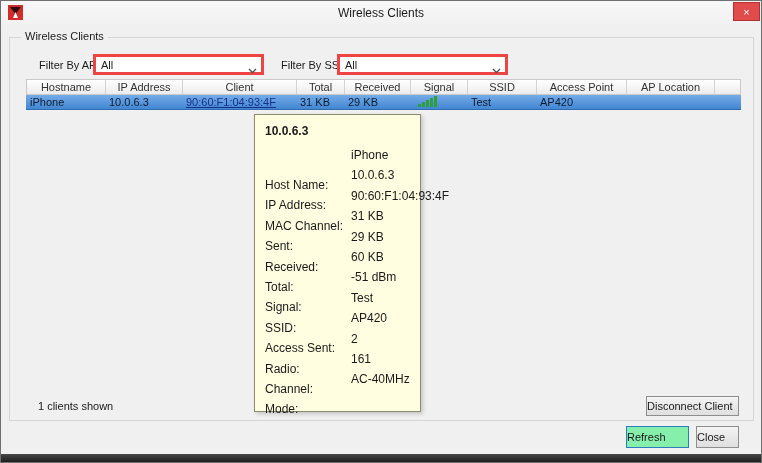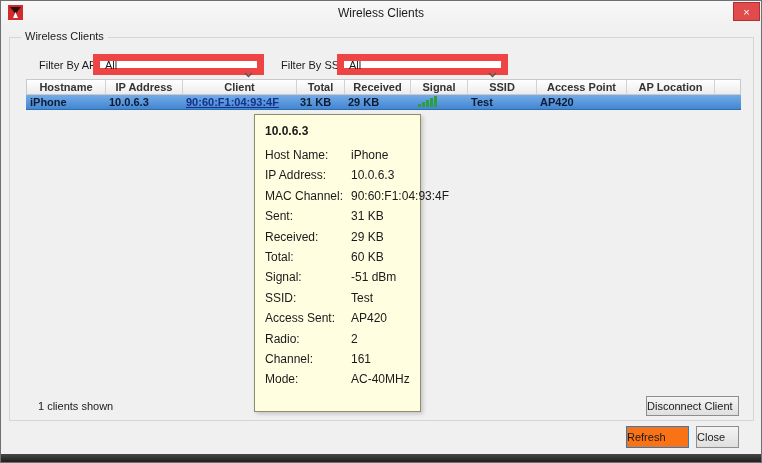--- a/index.html
+++ b/index.html
@@ -22,58 +22,58 @@
   .groupbox { position:absolute; left:8px; top:36px; width:745px; height:384px;
     border:1px solid #d5d5d5; }
   .groupbox-label { position:absolute; left:20px; top:29px; background:#f0f0f0;
     padding:0 4px; font-size:11px; color:#1a1a1a; }
 
   
   .filter-label { position:absolute; font-size:11px; color:#1a1a1a; top:58px; }
   .lbl-ap { left:38px; }
   .lbl-ssid { left:280px; }
   .select { position:absolute; top:53px; height:21px; width:171px; background:#ffffff;
-    border:7px solid #ef4444; font-size:11px; color:#1a1a1a;
+    border:3px solid #ef4444; font-size:11px; color:#1a1a1a;
     display:flex; align-items:center; padding-left:5px; cursor:default; }
   .sel-ap { left:92px; }
   .sel-ssid { left:336px; }
   .select .chev { position:absolute; right:4px; top:7px; }
 
   
-  .table { position:absolute; left:25px; top:78px; width:715px;font-weight:bold; }
+  .table { position:absolute; left:25px; top:78px; width:715px; }
   .thead, .trow { display:grid;
     grid-template-columns:79px 77px 114px 48px 66px 57px 69px 90px 88px 1fr; }
   .thead { height:16px; border:1px solid #c9c9c9; }
   .th { background:linear-gradient(#ffffff,#ececec); border-right:1px solid #d2d2d2;
     font-size:11px; color:#333; text-align:center; line-height:14px; overflow:hidden;
     cursor:default; }
   .th:last-child { border-right:none; }
   .trow { height:15px; background:linear-gradient(#74abe8,#4386d1);
     border-bottom:1px solid #2f6db3; cursor:default; }
   .td { font-size:11px; color:#0d1b33; padding-left:4px; line-height:14px;
     white-space:nowrap; overflow:hidden; }
   .td.link { color:#16308a; text-decoration:underline; cursor:pointer; }
   .td.signal { padding-left:8px; }
 
   
   .tooltip { position:absolute; left:253px; top:113px; width:167px; height:298px;
     background:#fffee1; border:1px solid #8c8c6e; box-shadow:2px 2px 4px rgba(0,0,0,.18);
     padding:9px 10px; z-index:5; }
   .tt-title { font-size:12px; font-weight:bold; color:#1a1a1a; margin-bottom:10px; }
   .tt-row { display:flex; height:20.4px; font-size:12px; color:#1a1a1a; }
-  .tt-label { width:86px; flex:none; }
+  .tt-label { width:86px; flex:none;margin-top:30px; }
   .tt-value { flex:1; white-space:nowrap; }
 
   
   .status { position:absolute; left:30px; top:399px; font-size:11px; color:#1a1a1a;margin-left:7px; }
   .btn { position:absolute; font-size:11px; color:#1a1a1a; text-align:left;
     background:linear-gradient(#f4f4f4,#dfdfdf); border:1px solid #8e8e8e; cursor:pointer; }
   .btn-disconnect { left:645px; top:395px; width:93px; height:20px; }
   .btn-refresh { left:625px; top:425px; width:63px; height:22px;
-    border:1px solid #2d7dc0; background:#f97316; }
+    border:1px solid #2d7dc0; background:#86efac; }
   .btn-close { left:695px; top:425px; width:43px; height:22px; }
 
   .bottom-strip { position:absolute; left:0; right:0; bottom:0; height:8px;
     background:linear-gradient(#474747,#1e1e1e); }
 </style>
 </head>
 <body>
 
 <div class="window">
 

